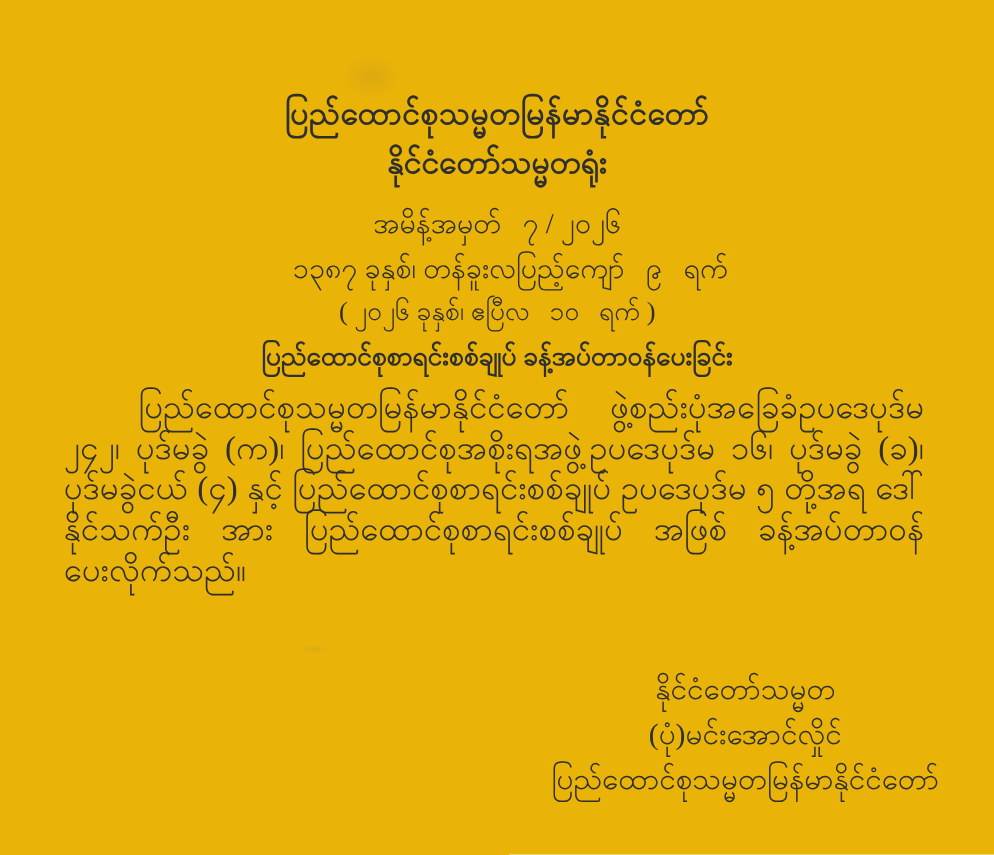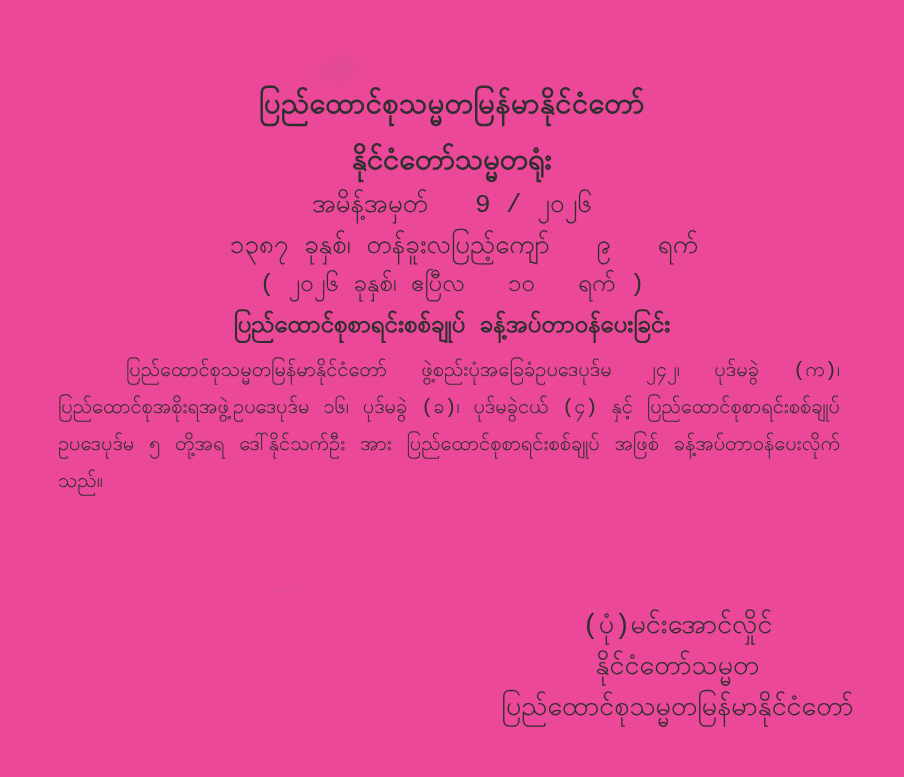--- a/index.html
+++ b/index.html
@@ -4,40 +4,40 @@
 <style>
   html, body {
     margin: 0;
     padding: 0;
     background: #ffffff;
   }
   .page {
     position: relative;
     width: 904px;
     height: 777px;
-    background: #ec4899;
+    background: #eab308;
     overflow: hidden;
-    font-family: Liberation Mono, monospace;
+    font-family: Liberation Serif, serif;
     color: #2f2f2f;
   }
   .hline {
     position: absolute;
     left: 0;
     right: 0;
     text-align: center;
     white-space: pre-wrap;
   }
   .country-line {
     top: 84px;
     font-size: 29px;
     font-weight: 700;
     letter-spacing: 0.5px;
   }
   .office-line {
-    top: 140px;
+    top: 128px;
     font-size: 29px;
     font-weight: 700;
   }
   .order-line {
     top: 186px;
     font-size: 26px;
     font-weight: 400;
   }
   .mmdate-line {
     top: 227px;
@@ -53,21 +53,21 @@
   .subject-line {
     top: 308px;
     font-size: 24px;
     font-weight: 700;
   }
   .body-paragraph {
     position: absolute;
     top: 352px;
     left: 58px;
     right: 64px;
-    font-size: 20px;
+    font-size: 30px;
     line-height: 37px;
     text-align: justify;
     text-indent: 68px;
     font-weight: 400;
   }
   .signature-block {
     position: absolute;
     top: 606px;
     left: 455px;
     width: 445px;
@@ -104,29 +104,29 @@
 
 <div class="page">
 
   <div class="smudge-top"></div>
   <div class="speck-mid"></div>
 
   <div class="hline country-line">ပြည်ထောင်စုသမ္မတမြန်မာနိုင်ငံတော်</div>
 
   <div class="hline office-line">နိုင်ငံတော်သမ္မတရုံး</div>
 
-  <div class="hline order-line">အမိန့်အမှတ်   9 / ၂၀၂၆</div>
+  <div class="hline order-line">အမိန့်အမှတ်   ၇ / ၂၀၂၆</div>
 
   <div class="hline mmdate-line">၁၃၈၇ ခုနှစ်၊ တန်ခူးလပြည့်ကျော်   ၉   ရက်</div>
 
   <div class="hline gregdate-line">( ၂၀၂၆ ခုနှစ်၊ ဧပြီလ   ၁၀   ရက် )</div>
 
   <div class="hline subject-line">ပြည်ထောင်စုစာရင်းစစ်ချုပ် ခန့်အပ်တာဝန်ပေးခြင်း</div>
 
   <div class="body-paragraph">ပြည်ထောင်စုသမ္မတမြန်မာနိုင်ငံတော် ဖွဲ့စည်းပုံအခြေခံဥပဒေပုဒ်မ ၂၄၂၊ ပုဒ်မခွဲ (က)၊ ပြည်ထောင်စုအစိုးရအဖွဲ့ဥပဒေပုဒ်မ ၁၆၊ ပုဒ်မခွဲ (ခ)၊ ပုဒ်မခွဲငယ် (၄) နှင့် ပြည်ထောင်စုစာရင်းစစ်ချုပ် ဥပဒေပုဒ်မ ၅ တို့အရ ဒေါ်နိုင်သက်ဦး အား ပြည်ထောင်စုစာရင်းစစ်ချုပ် အဖြစ် ခန့်အပ်တာဝန်ပေးလိုက်သည်။</div>
 
   <div class="signature-block">
+    <span class="sig-line">နိုင်ငံတော်သမ္မတ</span>
     <span class="sig-line">(ပုံ)မင်းအောင်လှိုင်</span>
-    <span class="sig-line">နိုင်ငံတော်သမ္မတ</span>
     <span class="sig-line">ပြည်ထောင်စုသမ္မတမြန်မာနိုင်ငံတော်</span>
   </div>
 
 </div>
 
 </body></html>

